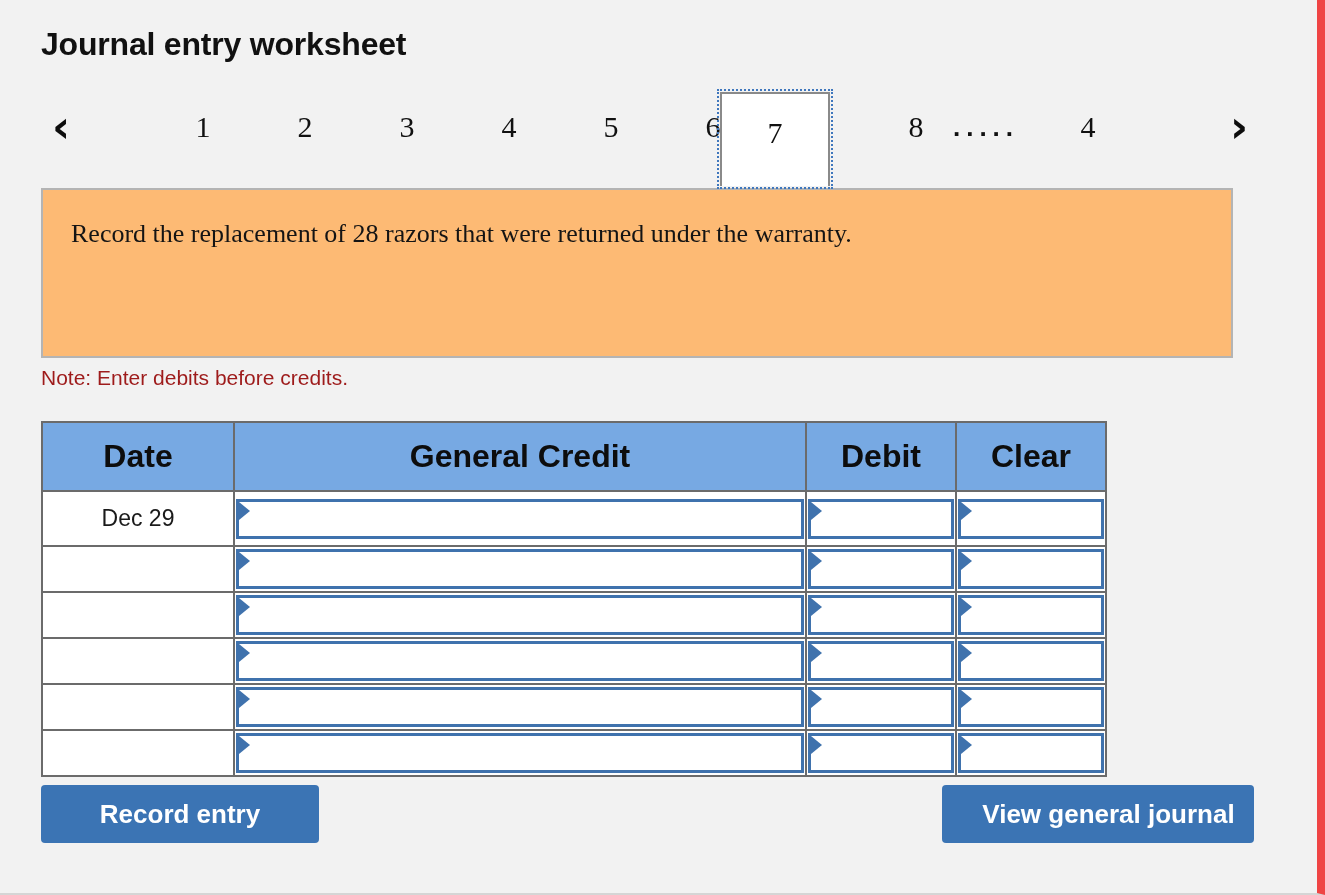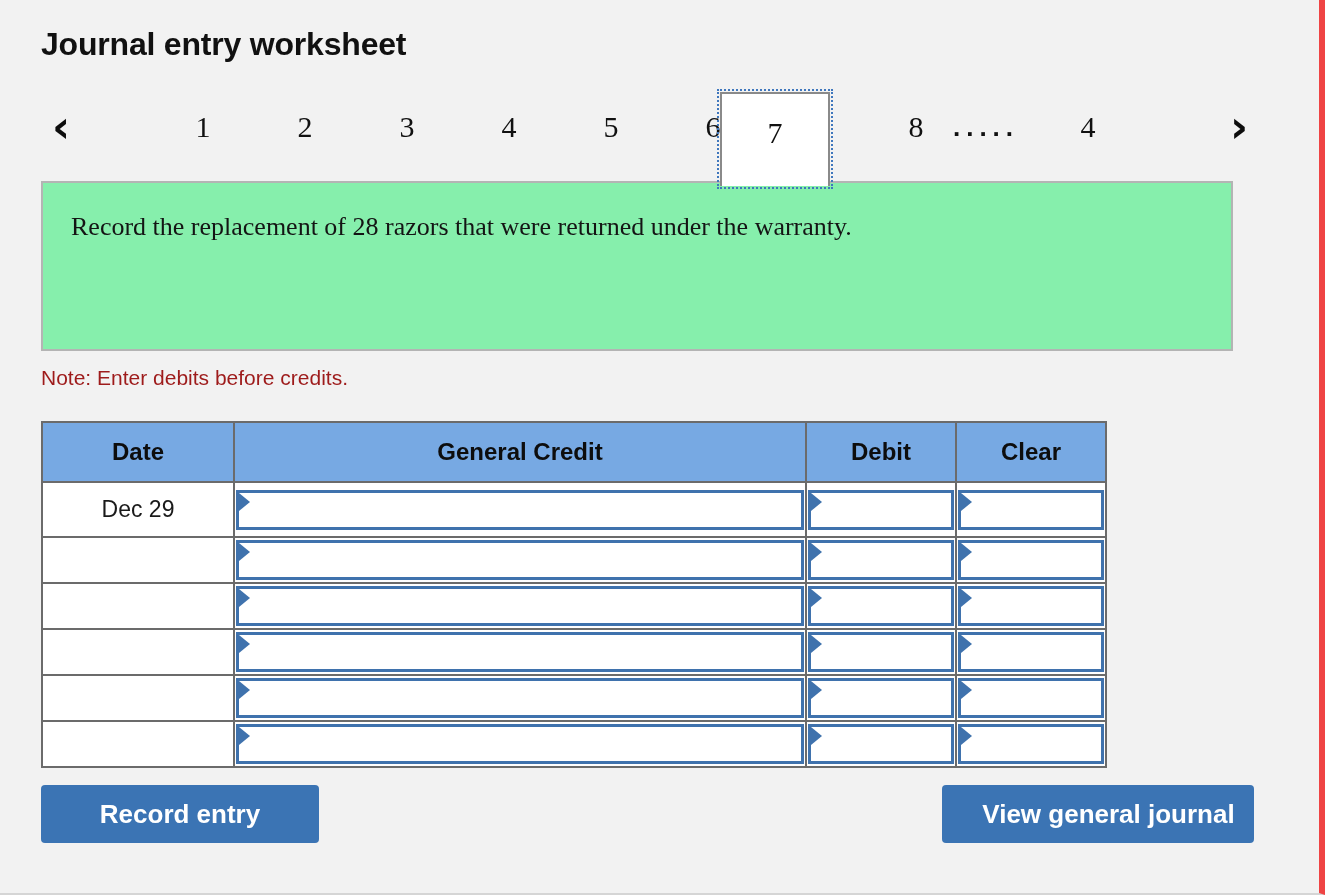--- a/index.html
+++ b/index.html
@@ -7,21 +7,21 @@
     margin: 0; padding: 0;
     width: 1325px; height: 895px;
     background: #f2f2f2;
     font-family: "Liberation Sans", sans-serif;
     overflow: hidden;
   }
   #page {
     position: relative;
     width: 1325px; height: 895px;
     background: #f2f2f2;
-    border-right: 6px solid #ef4444;
+    border-right: 8px solid #ef4444;
     border-bottom: 2px solid #d5d5d5;
   }
 
   
   .page-title {
     position: absolute;
     left: 41px; top: 26px;
     font-size: 32px;
     font-weight: bold;
     color: #111111;
@@ -78,23 +78,23 @@
     outline: 2px dotted #3f77bd;
     outline-offset: 1px;
     z-index: 6;
     align-items: flex-start;
     padding-top: 22px;
   }
 
   
   .desc-panel {
     position: absolute;
-    left: 41px; top: 181px;
+    left: 41px; top: 188px;
     width: 1192px; height: 170px;
-    background: #86efac;
+    background: #fdba74;
     border: 2px solid #b4b4b4;
     z-index: 3;
   }
   .desc-text {
     position: absolute;
     left: 28px; top: 27px;
     right: 20px;
     font-family: "Liberation Serif", serif;
     font-size: 26px;
     color: #141414;
@@ -114,21 +114,21 @@
     position: absolute;
     left: 41px; top: 421px;
     width: 1064px;
     border-collapse: collapse;
     table-layout: fixed;
   }
   .jtable th {
     background: #77a9e3;
     border: 2px solid #6b6b6b;
     color: #0d0d0d;
-    font-size: 24px;
+    font-size: 32px;
     font-weight: bold;
     height: 54px;
     padding: 15px;
     text-align: center;
     font-family: "Liberation Sans", sans-serif;
   }
   .jtable td {
     border: 2px solid #6b6b6b;
     background: #ffffff;
     padding: 13px;

